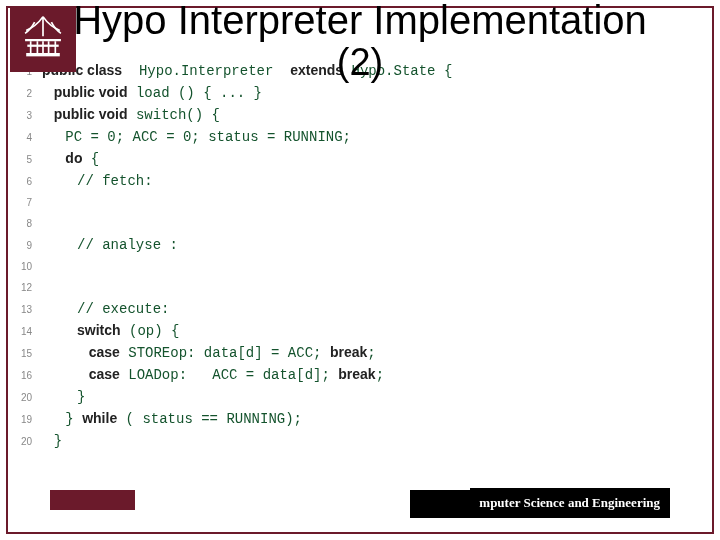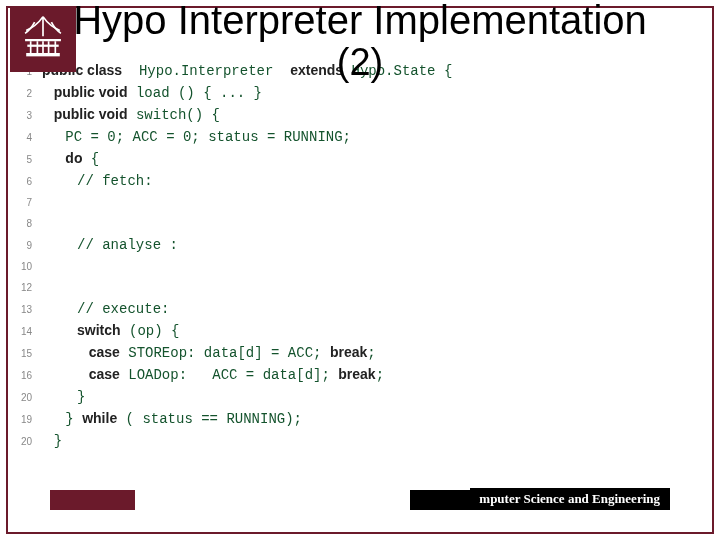--- a/index.html
+++ b/index.html
@@ -94,21 +94,21 @@
     width: 85px;
     height: 26px;
     background: #6b1a2b;
     z-index: 3;
   }
   .footer-black {
     position: absolute;
     right: 0;
     top: 4px;
     width: 250px;
-    height: 22px;
+    height: 30px;
     background: #000;
     color: #fff;
     font-family: "Times New Roman", serif;
     font-size: 13px;
     font-weight: bold;
     display: flex;
     align-items: center;
     justify-content: flex-end;
     padding-right: 10px;
     z-index: 3;

